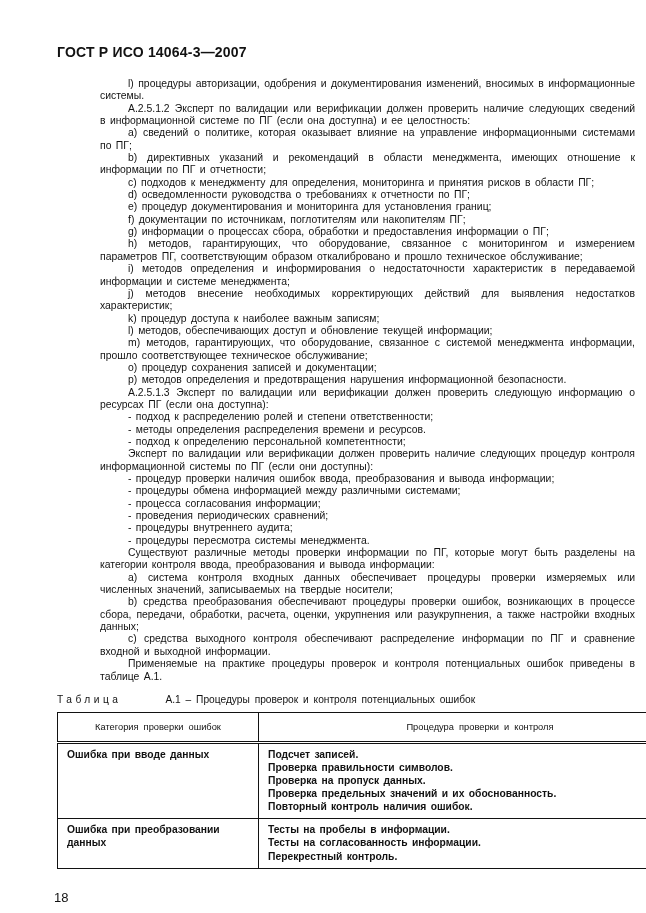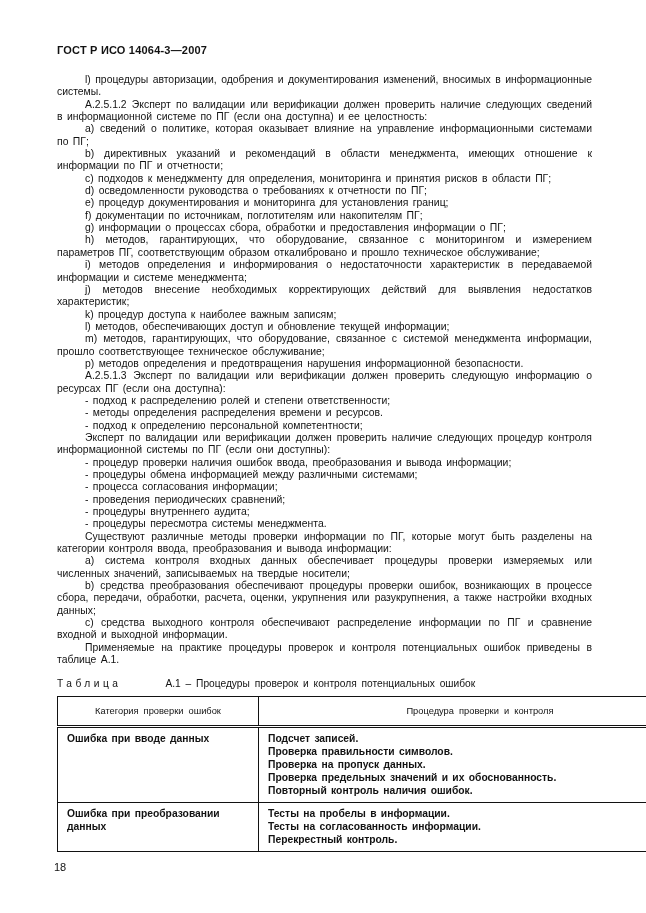--- a/index.html
+++ b/index.html
@@ -12,26 +12,26 @@
   .page {
     position: relative;
     width: 646px;
     height: 913px;
     background: #ffffff;
     color: #121212;
     padding: 44px 54px 0 57px;
     overflow: hidden;
   }
   .doc-header {
-    font-size: 11px;
+    font-size: 14px;
     font-weight: bold;
     letter-spacing: 0.2px;
     margin-bottom: 18px;
   }
-  .body-text { width: 535px; }
+  .body-text { width: 535px; margin-left: 43px; }
   .para {
     font-size: 10.4px;
     line-height: 12.35px;
     text-align: justify;
     text-indent: 28px;
     word-spacing: 1.5px;
   }
   .para.bold { font-weight: bold; }
   .table-caption {
     margin-top: 11px;
@@ -62,23 +62,23 @@
   table.gost-table td {
     vertical-align: top;
     font-size: 10.3px;
     line-height: 13.1px;
     padding: 4px 8px 5px 9px;
     word-spacing: 1.5px;
     font-weight: bold;
   }
   td .proc-line { white-space: normal; }
   .page-number {
-    margin-top: 9px;
+    margin-top: 21px;
     margin-left: -3px;
-    font-size: 11px;
+    font-size: 13px;
   }
 </style>
 </head>
 <body>
 
 <div class="page">
 
   <div class="doc-header">ГОСТ Р ИСО 14064-3—2007</div>
 
   <div class="body-text" id="paragraphs">
@@ -90,20 +90,21 @@
       <p class="para">d) осведомленности руководства о требованиях к отчетности по ПГ;</p>
       <p class="para">e) процедур документирования и мониторинга для установления границ;</p>
       <p class="para">f) документации по источникам, поглотителям или накопителям ПГ;</p>
       <p class="para">g) информации о процессах сбора, обработки и предоставления информации о ПГ;</p>
       <p class="para">h) методов, гарантирующих, что оборудование, связанное с мониторингом и измерением параметров ПГ, соответствующим образом откалибровано и прошло техническое обслуживание;</p>
       <p class="para">i) методов определения и информирования о недостаточности характеристик в передаваемой информации и системе менеджмента;</p>
       <p class="para">j) методов внесение необходимых корректирующих действий для выявления недостатков характеристик;</p>
       <p class="para">k) процедур доступа к наиболее важным записям;</p>
       <p class="para">l) методов, обеспечивающих доступ и обновление текущей информации;</p>
       <p class="para">m) методов, гарантирующих, что оборудование, связанное с системой менеджмента информации, прошло соответствующее техническое обслуживание;</p>
+      <p class="para">o) процедур сохранения записей и документации;</p>
       <p class="para">p) методов определения и предотвращения нарушения информационной безопасности.</p>
       <p class="para">А.2.5.1.3 Эксперт по валидации или верификации должен проверить следующую информацию о ресурсах ПГ (если она доступна):</p>
       <p class="para">- подход к распределению ролей и степени ответственности;</p>
       <p class="para">- методы определения распределения времени и ресурсов.</p>
       <p class="para">- подход к определению персональной компетентности;</p>
       <p class="para">Эксперт по валидации или верификации должен проверить наличие следующих процедур контроля информационной системы по ПГ (если они доступны):</p>
       <p class="para">- процедур проверки наличия ошибок ввода, преобразования и вывода информации;</p>
       <p class="para">- процедуры обмена информацией между различными системами;</p>
       <p class="para">- процесса согласования информации;</p>
       <p class="para">- проведения периодических сравнений;</p>

